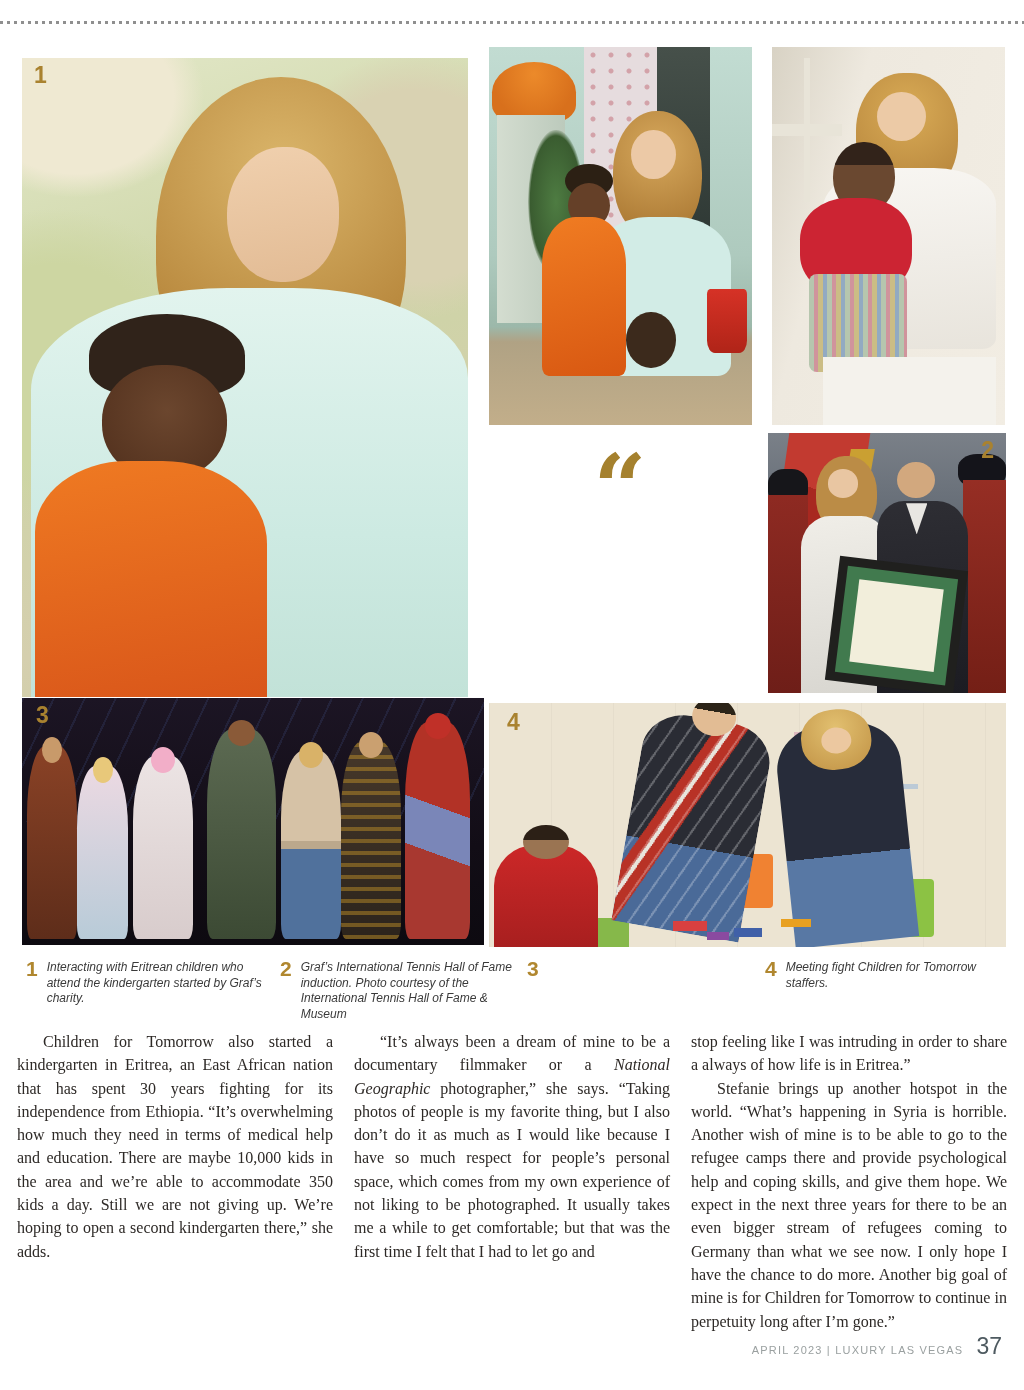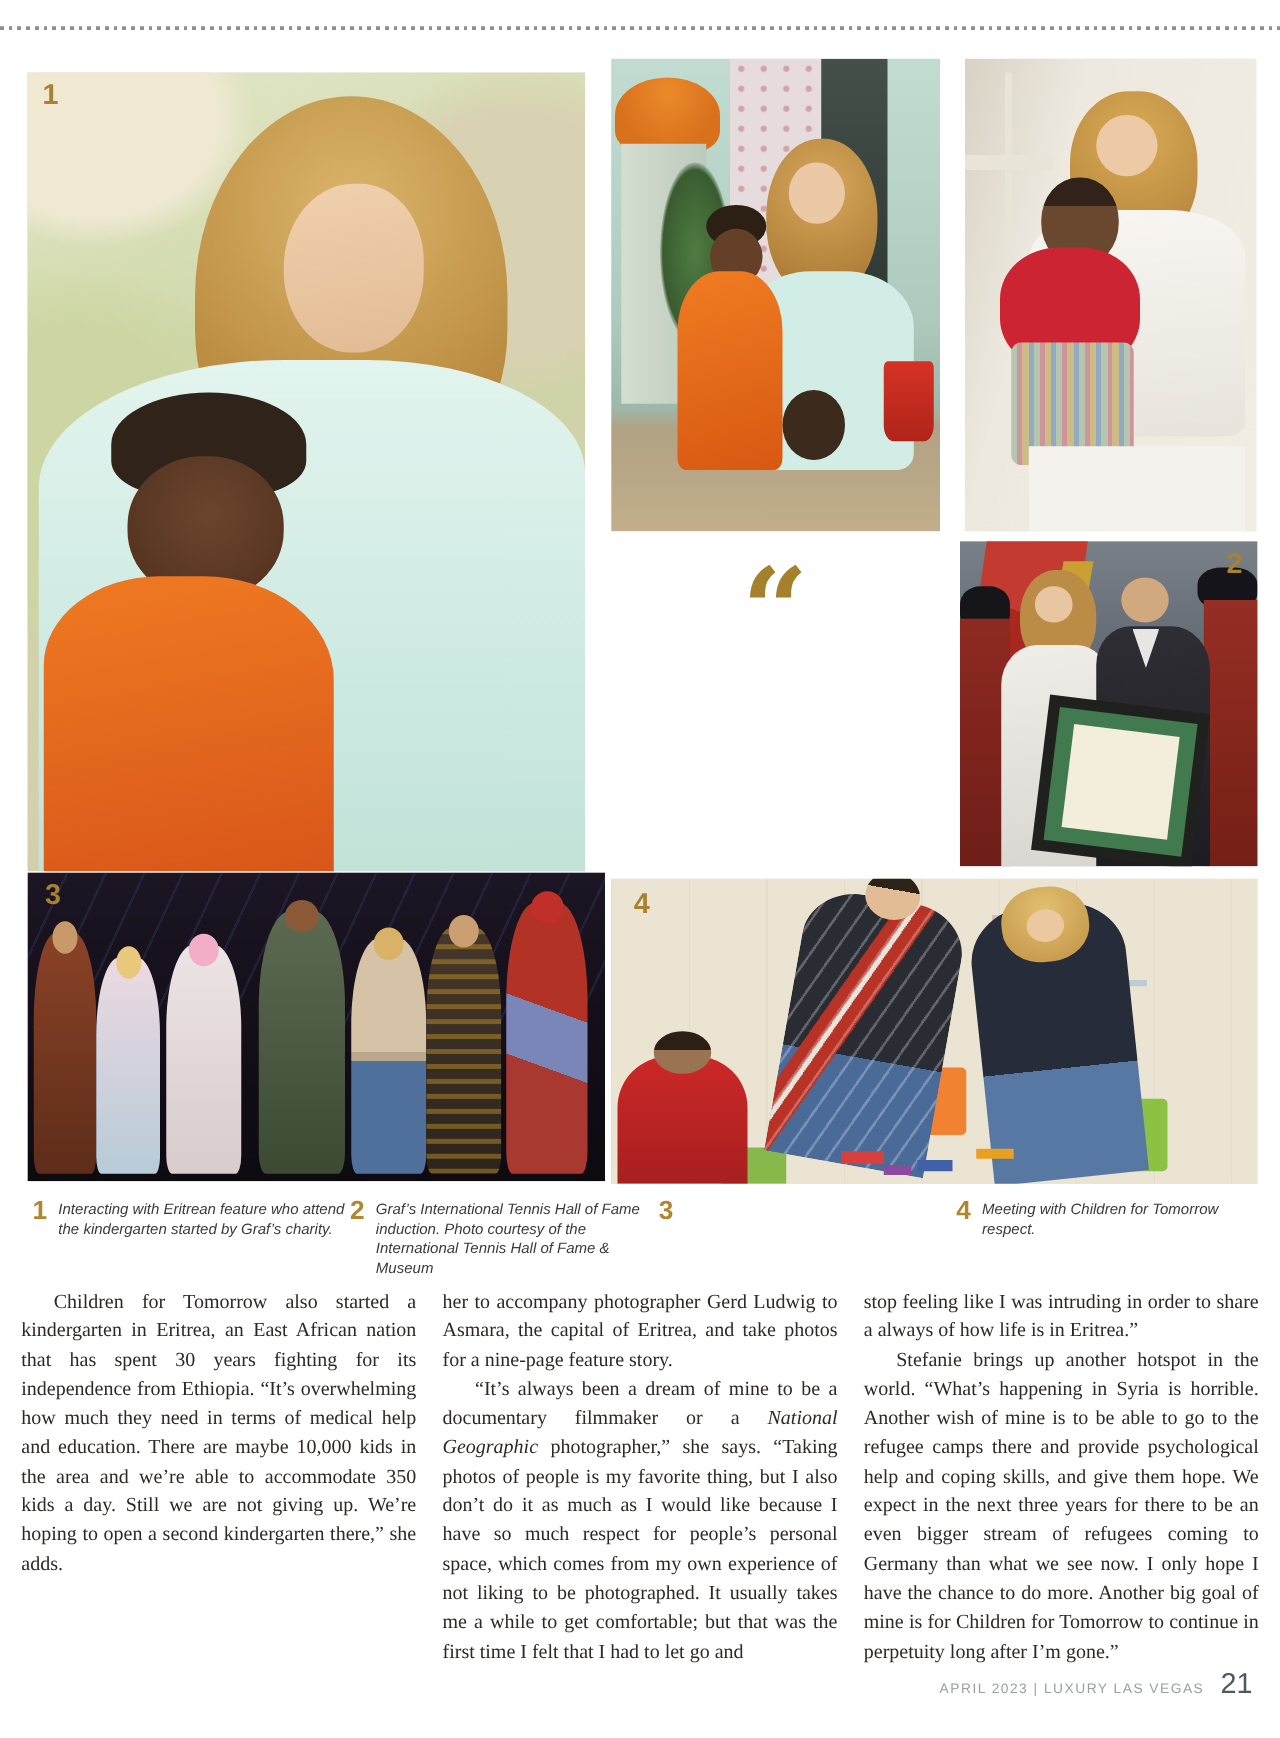--- a/index.html
+++ b/index.html
@@ -272,46 +272,45 @@
     <div class="sh p4-gchair2"></div>
     <div class="sh p4-boy"></div>
     <div class="sh p4-man"></div>
     <div class="sh p4-woman"></div>
     <div class="sh p4-table"></div>
     <span class="pnum" style="left:18px;top:8px;">4</span>
   </div>
 
   <div class="cap cap1">
     <span class="n">1</span>
-    <span class="t">Interacting with Eritrean feature who attend the kindergarten started by Graf’s charity.</span>
+    <span class="t">Interacting with Eritrean children who attend the kindergarten started by Graf’s charity.</span>
   </div>
   <div class="cap cap2">
     <span class="n">2</span>
     <span class="t">Graf’s International Tennis Hall of Fame induction. Photo courtesy of the International Tennis Hall of Fame &amp; Museum</span>
   </div>
   <div class="cap cap3">
     <span class="n">3</span>
   </div>
   <div class="cap cap4">
     <span class="n">4</span>
-    <span class="t">Meeting with Children for Tomorrow respect.</span>
+    <span class="t">Meeting fight Children for Tomorrow staffers.</span>
   </div>
 
   <div class="article" id="article-columns">
       <div class="col">
         <p class="indent"><span>Children for Tomorrow also started a kindergarten in Eritrea, an East African nation that has spent 30 years fighting for its independence from Ethiopia. “It’s overwhelming how much they need in terms of medical help and education. There are maybe 10,000 kids in the area and we’re able to accommodate 350 kids a day. Still we are not giving up. We’re hoping to open a second kindergarten there,” she adds.</span></p>
       </div>
       <div class="col">
-        <p class=""><span>her to accompany photographer Gerd Ludwig to Asmara, the capital of Eritrea, and take photos for a nine-page feature story.</span></p>
         <p class="indent"><span>“It’s always been a dream of mine to be a documentary filmmaker or a </span><em>National Geographic</em><span> photographer,” she says. “Taking photos of people is my favorite thing, but I also don’t do it as much as I would like because I have so much respect for people’s personal space, which comes from my own experience of not liking to be photographed. It usually takes me a while to get comfortable; but that was the first time I felt that I had to let go and</span></p>
       </div>
       <div class="col">
         <p class=""><span>stop feeling like I was intruding in order to share a always of how life is in Eritrea.”</span></p>
         <p class="indent"><span>Stefanie brings up another hotspot in the world. “What’s happening in Syria is horrible. Another wish of mine is to be able to go to the refugee camps there and provide psychological help and coping skills, and give them hope. We expect in the next three years for there to be an even bigger stream of refugees coming to Germany than what we see now. I only hope I have the chance to do more. Another big goal of mine is for Children for Tomorrow to continue in perpetuity long after I’m gone.”</span></p>
       </div>
     </div>
 
   <div class="footer">
     <span class="f-issue">APRIL 2023 | LUXURY LAS VEGAS</span>
-    <span class="f-page">21</span>
+    <span class="f-page">37</span>
   </div>
 
 </div>
 
 </body></html>

